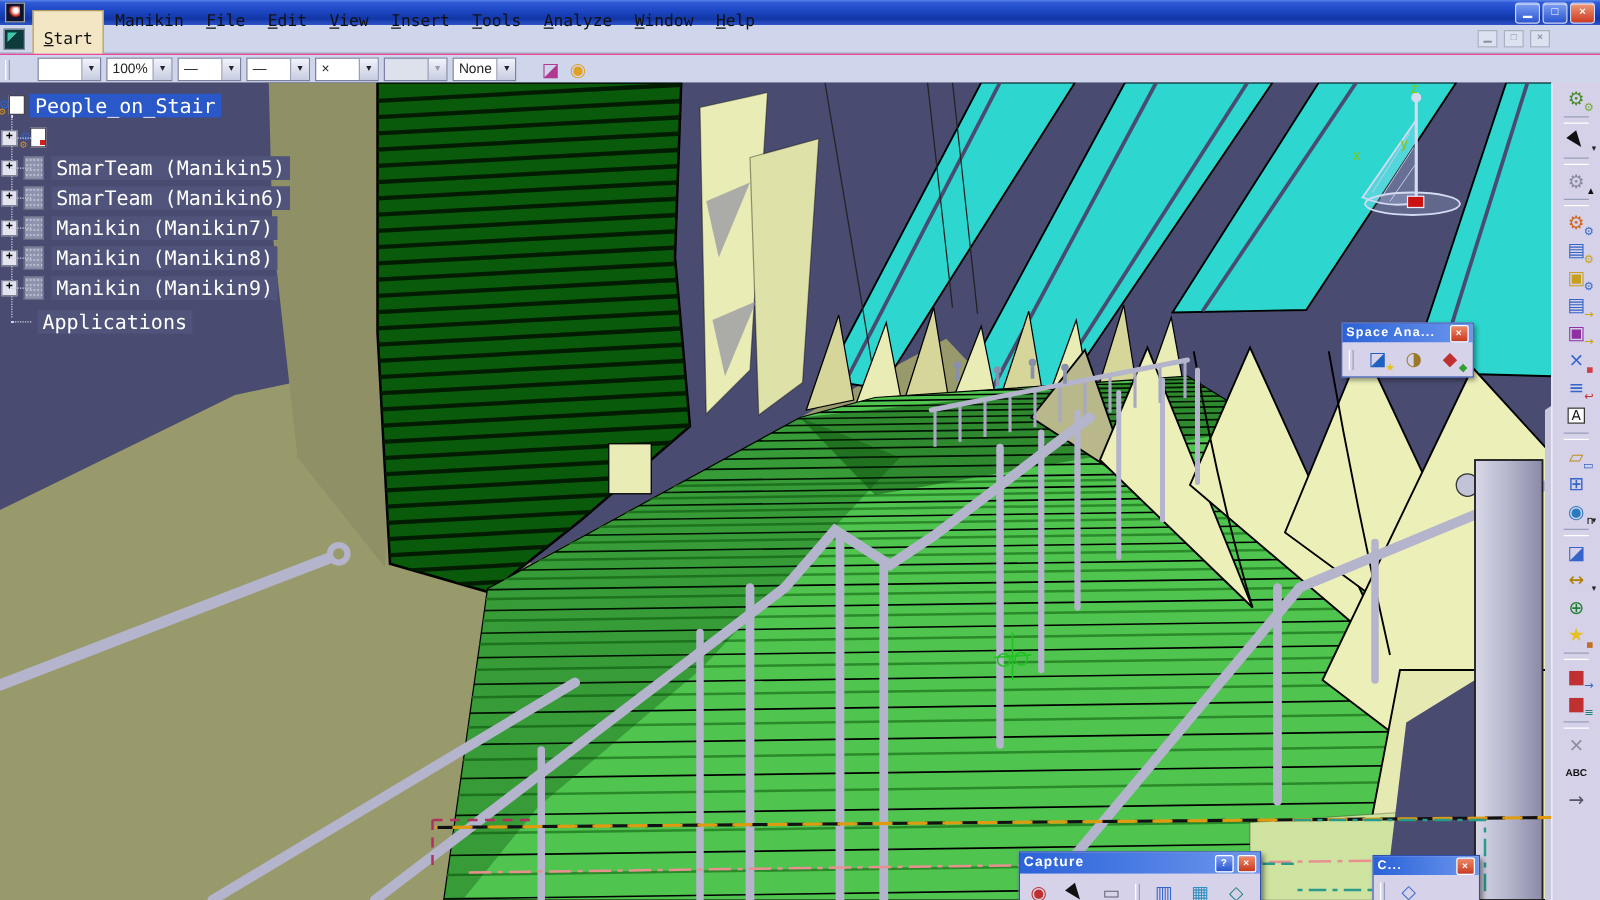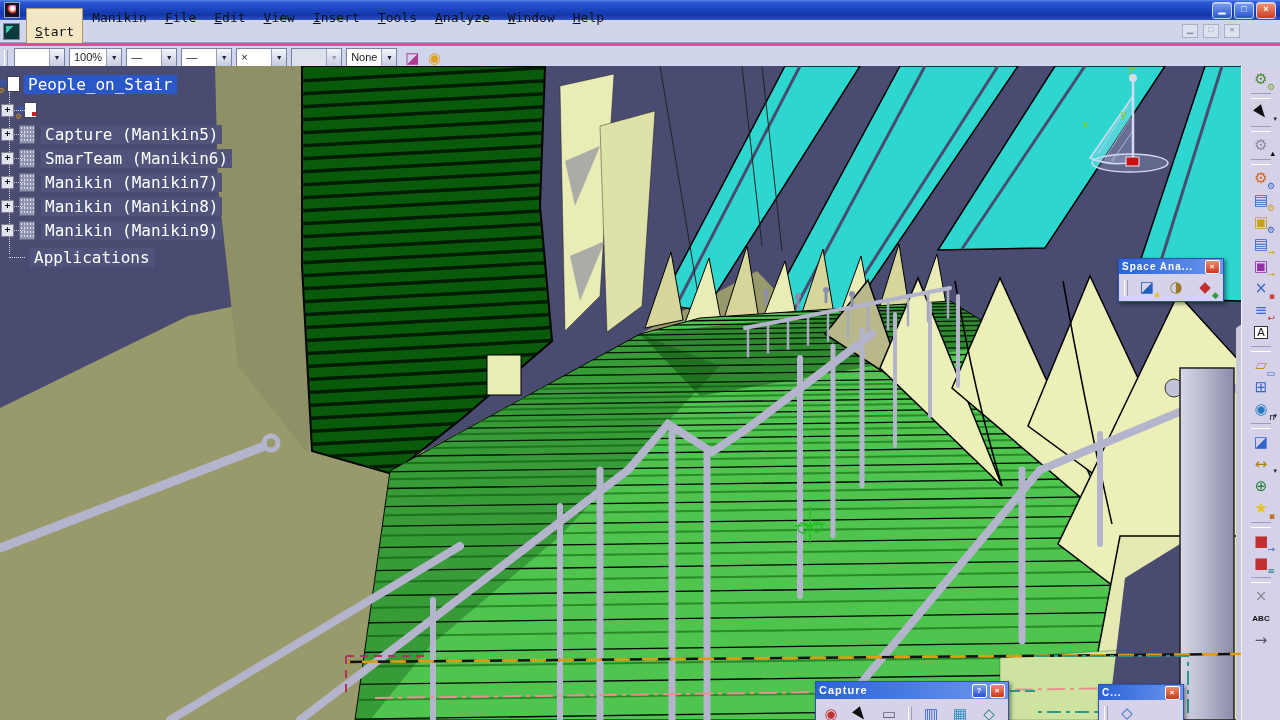--- a/index.html
+++ b/index.html
@@ -21,22 +21,22 @@
   .wb-icon{width:15px;height:15px;margin:0 6px 0 3px;background:#0d3a3a;border:1px solid #789;position:relative;flex:none;}
   .wb-icon::after{content:"";position:absolute;left:2px;top:2px;width:9px;height:9px;
                   background:linear-gradient(135deg,#3ec8b0 40%,#0d3a3a 41%);}
   .menu-item{padding:2px 9px;color:#111;font:13px "DejaVu Sans Mono",monospace;white-space:pre;}
   .menu-item.active{background:#f2e6c4;border:1px solid #b09a60;padding:15px 8px;}
   .menu-item .u{text-decoration:underline;}
   .child-controls{margin-left:auto;margin-right:40px;display:flex;gap:5px;}
   .cc-btn{width:14px;height:12px;color:#8a90a8;font:bold 8px/10px "Liberation Sans",sans-serif;text-align:center;
           border:1px solid #aab0c4;background:#dde2f0;}
   
-  .gtoolbar{height:23px;background:#cfd6ec;border-top:3px solid #ec4899;border-bottom:1px solid #8f95b2;
-            display:flex;align-items:center;gap:4px;padding-left:14px;}
+  .gtoolbar{height:23px;background:#cfd6ec;border-top:1px solid #ec4899;border-bottom:1px solid #8f95b2;
+            display:flex;align-items:center;gap:16px;padding-left:30px;}
   .g-grip{position:absolute;left:4px;width:2px;height:16px;border-left:1px solid #fff;border-right:1px solid #98a0b8;}
   .combo{display:flex;height:17px;border:1px solid #7a80a0;background:#fff;align-items:stretch;}
   .combo .val{min-width:26px;padding:1px 4px;font:11px "Liberation Sans",sans-serif;color:#222;line-height:15px;}
   .combo .arrow{width:14px;background:linear-gradient(#f2f4fb,#c6cce0);border-left:1px solid #9aa0b8;
                 display:flex;align-items:center;justify-content:center;font-size:7px;color:#223;}
   .combo.grayed{background:#dde1ec;}
   .combo.grayed .arrow{color:#99a;}
   .gt-icon{width:22px;height:20px;display:flex;align-items:center;justify-content:center;font-size:15px;}
   
   .viewport{position:absolute;left:0;top:66px;width:1242px;height:654px;overflow:hidden;background:#494b70;}
@@ -427,21 +427,21 @@
             <div class="pg"></div>
             <span class="g1">⚙</span>
             <span class="g2">⚙</span>
             <span class="rd"></span>
           </div>
         </div>
         <div class="hstub" style="left: 9px; top: 44px; width: 16px;"></div>
         <div class="tree-row" style="left: 1px; top: 58px;">
           <div class="expander">+</div>
           <div class="ticon-man"></div>
-          <span class="tree-label">Capture (Manikin5)</span>
+          <span class="tree-label">SmarTeam (Manikin5)</span>
         </div>
         <div class="hstub" style="left: 9px; top: 68px; width: 16px;"></div>
         <div class="tree-row" style="left: 1px; top: 82px;">
           <div class="expander">+</div>
           <div class="ticon-man"></div>
           <span class="tree-label">SmarTeam (Manikin6)</span>
         </div>
         <div class="hstub" style="left: 9px; top: 92px; width: 16px;"></div>
         <div class="tree-row" style="left: 1px; top: 106px;">
           <div class="expander">+</div>
@@ -460,21 +460,21 @@
           <div class="ticon-man"></div>
           <span class="tree-label">Manikin (Manikin9)</span>
         </div>
         <div class="hstub" style="left: 9px; top: 164px; width: 16px;"></div>
         <div class="tree-row" style="left: 30px; top: 181px;">
           <span class="tree-label">Applications</span>
         </div>
         <div class="hstub" style="left: 9px; top: 191px; width: 16px;"></div>
       </div>
 
-    <div class="float-panel" style="left:1118px;top:192px;width:104px">
+    <div class="float-panel" style="left:1073px;top:192px;width:104px">
       <div class="fp-title">
         <span>Space Ana...</span>
         <span class="fp-spacer"></span>
         <div class="fp-btn fp-x">×</div>
       </div>
       <div class="fp-body" id="spaceIcons">
           <div class="fp-grip"></div>
           <div class="icon-cell">
             <span class="gl" style="color: rgb(32, 96, 192);">◪</span>
             <span class="icon-badge" style="color: rgb(232, 192, 32);">★</span>

